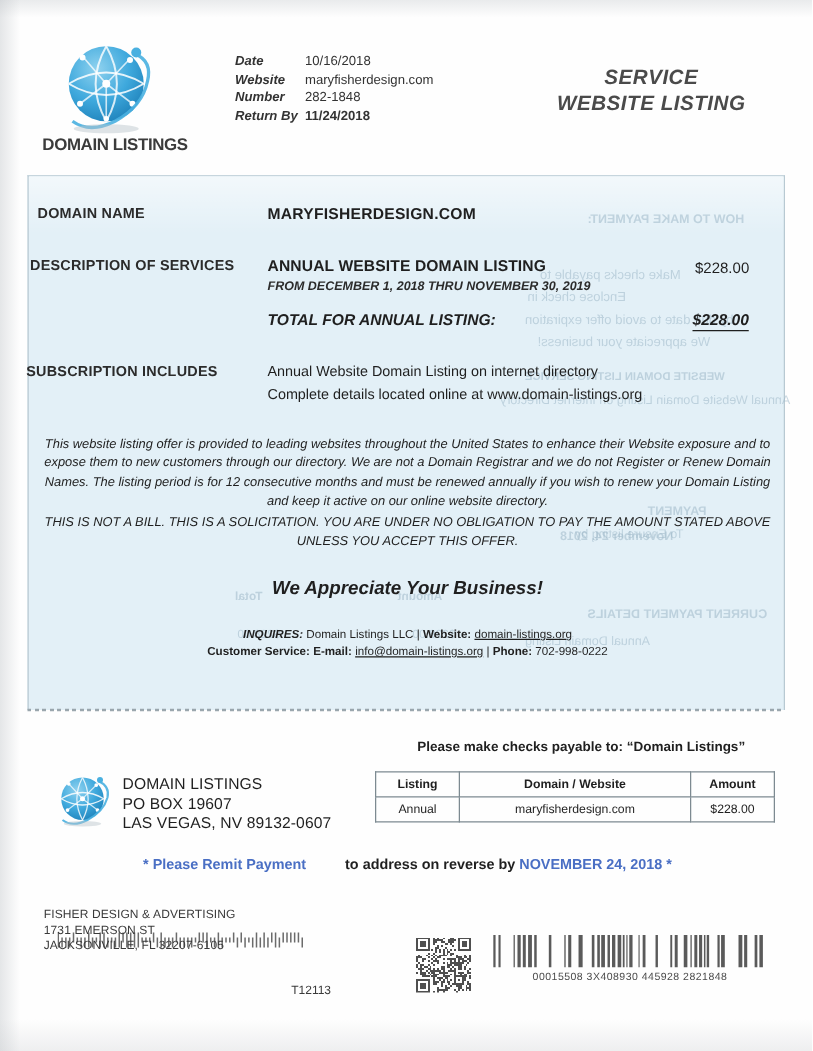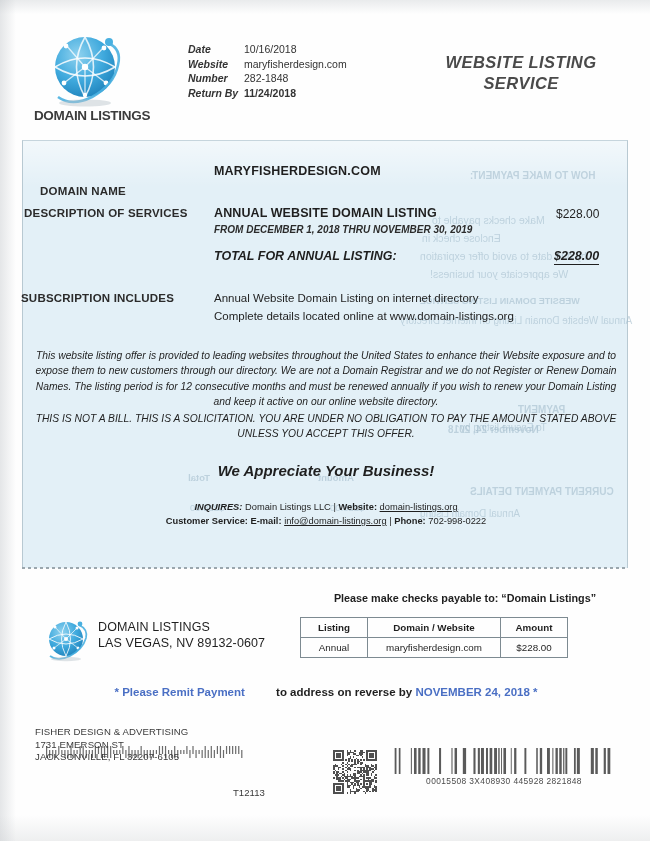--- a/index.html
+++ b/index.html
@@ -92,21 +92,21 @@
     white-space: nowrap;
     pointer-events: none;
     font-family: "Liberation Sans", sans-serif;
   }
 
   
   .row-label {
     position: absolute;
     font-size: 11.5px; font-weight: bold; color: #2b2b2b; letter-spacing: 0.2px;
   }
-  .lbl-domain { left: 40px; top: 165px; margin-top: 20px; }
+  .lbl-domain { left: 30px; top: 165px; }
   .lbl-desc   { left: 8px;  top: 207px; padding-left: 16px; }
   .lbl-sub    { left: 21px;  top: 292px; }
 
   .domain-value {
     position: absolute; left: 214px; top: 164px;
     font-size: 12.5px; font-weight: bold; color: #1f1f1f; letter-spacing: 0.2px;
   }
   .svc-title {
     position: absolute; left: 214px; top: 206px;
     font-size: 12.5px; font-weight: bold; color: #1f1f1f; letter-spacing: 0.1px;
@@ -169,21 +169,21 @@
   .logo-bottom {
     position: absolute; left: 44px; top: 619px; width: 48px; height: 44px;
   }
   .addr-bottom {
     position: absolute; left: 98px; top: 620px;
     font-size: 12.5px; line-height: 15.5px; color: #1f1f1f;
     letter-spacing: 0.1px;
   }
   .remit-table {
     position: absolute; left: 300px; top: 617px;
-    width: 268px; border-collapse: collapse;
+    width: 320px; border-collapse: collapse;
     font-size: 9.8px; color: #1f1f1f;
   }
   .remit-table td {
     border: 1px solid #7d8a91;
     text-align: center;
     padding: 4px 2px;
   }
   .remit-table .th { font-weight: bold; }
   .col-listing { width: 62px; }
   .col-amount  { width: 62px; }
@@ -270,22 +270,22 @@
       <span class="hdr-label">Number</span>
       <span class="hdr-val">282-1848</span>
     </div>
     <div class="hdr-row">
       <span class="hdr-label">Return By</span>
       <span class="hdr-val bold">11/24/2018</span>
     </div>
   </div>
 
   <div class="doc-title">
+    <div>SERVICE</div>
     <div>WEBSITE LISTING</div>
-    <div>SERVICE</div>
   </div>
 
   <div class="panel">
     <div class="panel-gloss"></div>
   </div>
   <div class="tear"></div>
 
   <div id="bleed-layer">
       <div class="bleed" style="left: 470px; top: 170px; font-size: 10px; font-weight: bold;">HOW TO MAKE PAYMENT:</div>
       <div class="bleed" style="left: 432px; top: 214px; font-size: 10.5px; font-weight: normal;">Make checks payable to</div>
@@ -366,20 +366,21 @@
       <circle cx="10" cy="29" r="1.5" fill="#ffffff"></circle>
       <circle cx="34" cy="29" r="1.5" fill="#ffffff"></circle>
       <path d="M35 6 Q44 10 42 19 Q39 30 26 37 Q14 43 6 37" stroke="#49b0e0" stroke-width="1.7" fill="none" opacity="0.9"></path>
       <circle cx="36" cy="5" r="2.4" fill="#49b0e0"></circle>
       <ellipse cx="22" cy="40" rx="15" ry="2.2" fill="#b9c3c9" opacity="0.45"></ellipse>
     </svg>
   </div>
 
   <div class="addr-bottom">
     <div>DOMAIN LISTINGS</div>
+    <div>PO BOX 19607</div>
     <div>LAS VEGAS, NV 89132-0607</div>
   </div>
 
   <table class="remit-table">
     <tbody>
         <tr>
       <td class="th col-listing">Listing</td>
       <td class="th">Domain / Website</td>
       <td class="th col-amount">Amount</td>
     </tr>

